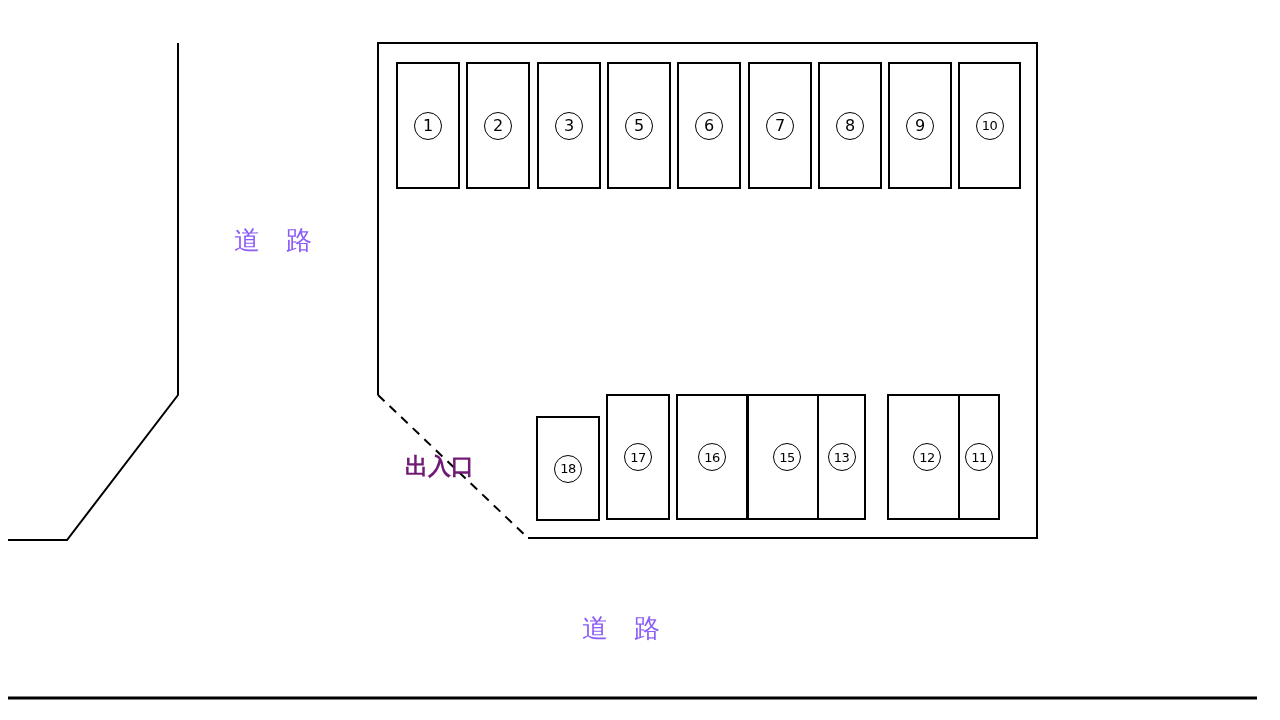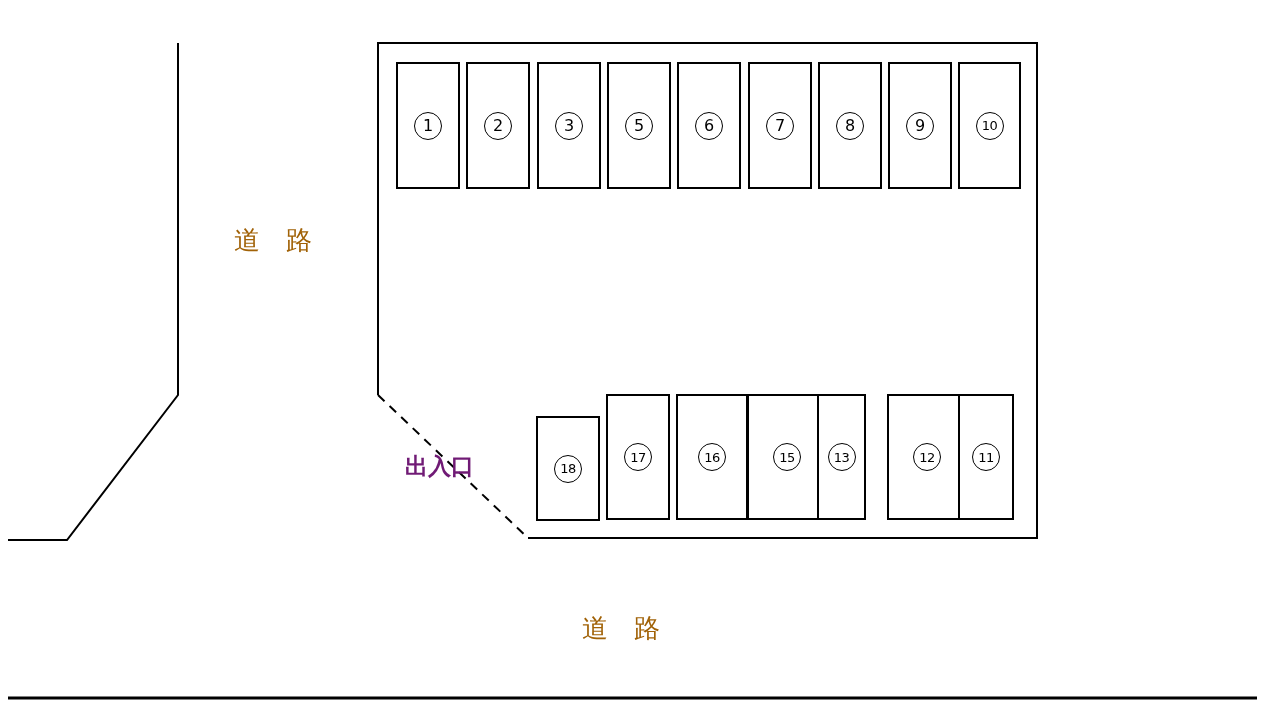--- a/index.html
+++ b/index.html
@@ -45,21 +45,21 @@
     color: #000000;
     font-family: "DejaVu Sans", sans-serif;
   }
   .circ.two-digit {
     font-size: 13px;
     letter-spacing: -0.5px;
   }
   .road-label {
     position: absolute;
     font-size: 26px;
-    color: #a16207;
+    color: #8b5cf6;
     white-space: pre;
     font-family: Liberation Mono, monospace;
   }
   .entrance-label {
     position: absolute;
     left: 405px;
     top: 451px;
     font-size: 23px;
     font-weight: bold;
     color: #701a75;
@@ -124,21 +124,21 @@
       </div>
       <div class="space" style="left: 747px; top: 394px; width: 80px; height: 126px;">
         <span class="circ two-digit">15</span>
       </div>
       <div class="space" style="left: 817px; top: 394px; width: 49px; height: 126px;">
         <span class="circ two-digit">13</span>
       </div>
       <div class="space" style="left: 887px; top: 394px; width: 80px; height: 126px;">
         <span class="circ two-digit">12</span>
       </div>
-      <div class="space" style="left: 958px; top: 394px; width: 56px; height: 126px;">
+      <div class="space" style="left: 958px; top: 394px; width: 42px; height: 126px;">
         <span class="circ two-digit">11</span>
       </div>
     </div>
 
   <div class="road-label" id="road-label-left">道　路</div>
 
   <div class="road-label" id="road-label-bottom">道　路</div>
 
   <div class="entrance-label">出入口</div>
 

